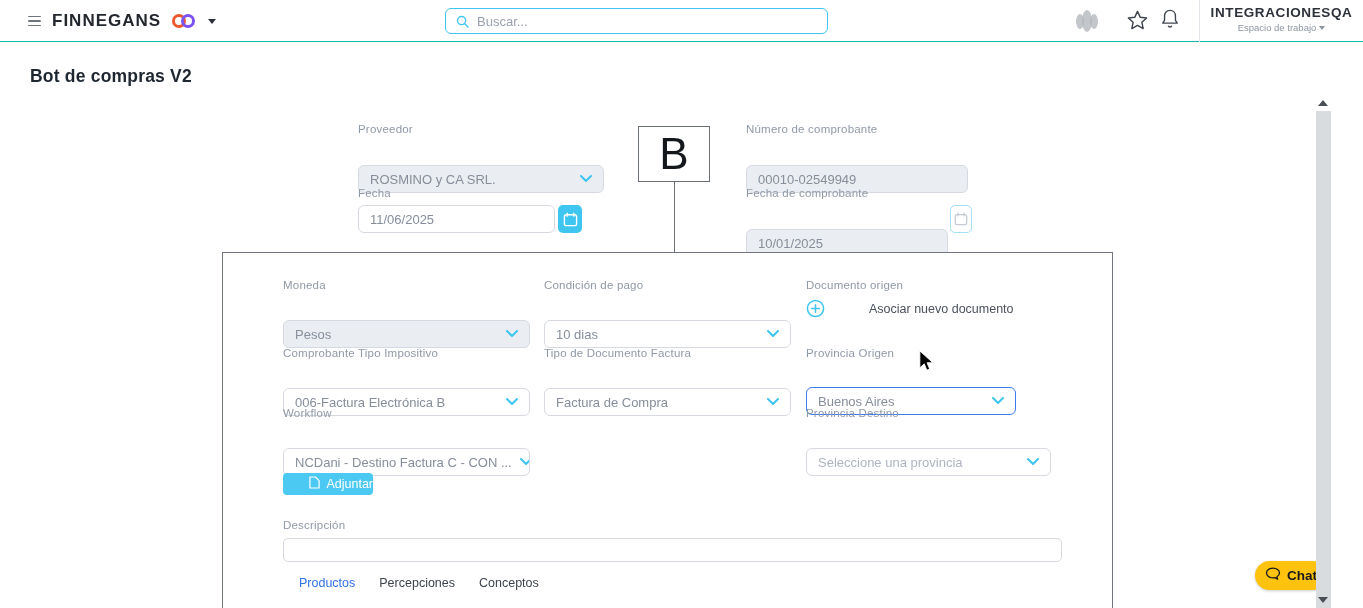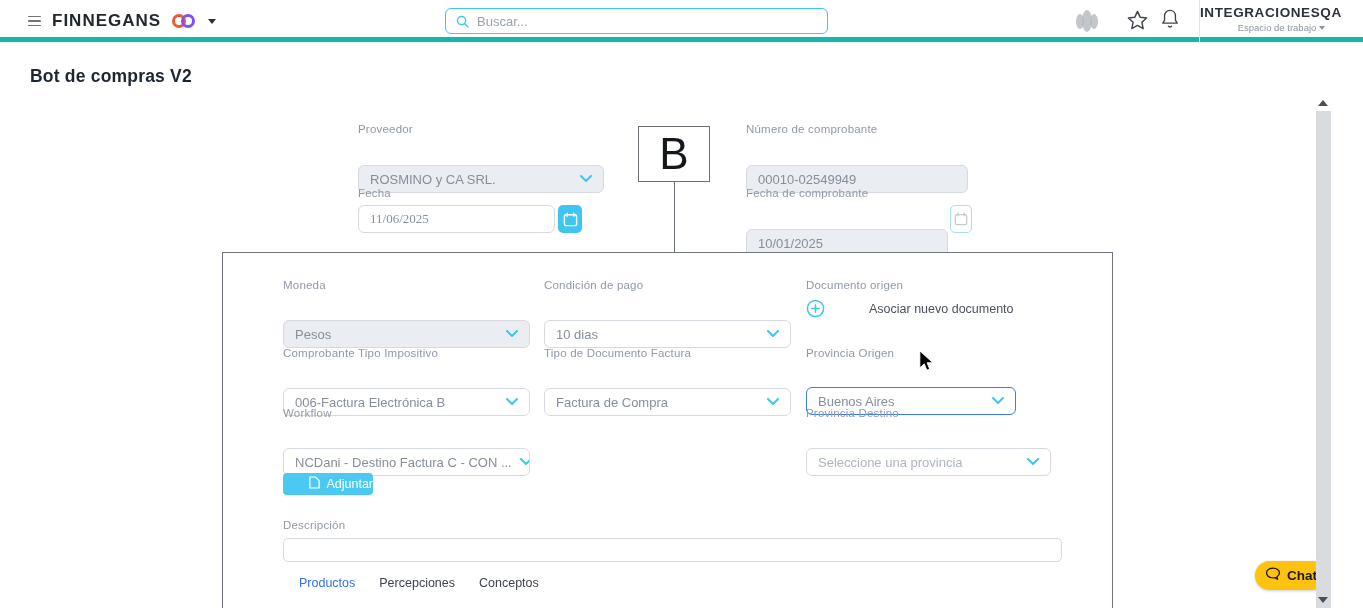--- a/index.html
+++ b/index.html
@@ -6,55 +6,55 @@
     --accent:#3fc6f0;
     --tab-active:#2e72e8;
     --chat:#ffc20e;
   }
   *{margin:0;padding:0;box-sizing:border-box;}
   html,body{background:#fff;}
   body{font-family:"Liberation Sans","DejaVu Sans",sans-serif;color:#2a2f38;}
   .app{position:relative;width:1363px;height:608px;background:#fff;overflow:hidden;}
 
   
-  .header{position:absolute;left:0;top:0;width:1363px;height:42px;background:#fff;border-bottom:5px solid #14b8a6;z-index:5;}
+  .header{position:absolute;left:0;top:0;width:1363px;height:42px;background:#fff;border-bottom:1px solid #14b8a6;z-index:5;}
   .header-left{position:absolute;left:26px;top:0;height:42px;display:flex;align-items:center;gap:9px;}
   .hamburger{display:inline-flex;flex-direction:column;gap:3px;cursor:pointer;padding:2px;}
   .hamburger span{display:block;width:13px;height:1.6px;background:#70757d;border-radius:1px;}
   .brand-text{font-size:17px;font-weight:800;letter-spacing:1px;color:#23272e;}
   .logo{display:inline-flex;align-items:center;margin-left:2px;}
   .ring{width:14px;height:14px;border-radius:50%;border:3.4px solid #ee5a2e;}
   .ring.purple{border-color:#7d53f0;margin-left:-5px;}
   .caret-down{width:0;height:0;border-left:4px solid transparent;border-right:4px solid transparent;border-top:5px solid #2c3038;display:inline-block;margin-left:4px;}
   .search-box{position:absolute;left:445px;top:8px;width:383px;height:26px;border:1px solid var(--accent);border-radius:6px;display:flex;align-items:center;gap:8px;padding:0 10px;background:#fff;}
   .search-box .mag{color:var(--accent);display:inline-flex;}
   .search-box input{border:none;outline:none;flex:1;font-size:13px;color:#4a515c;font-family:inherit;background:transparent;}
   .search-box input::placeholder{color:#9aa2ae;}
   .hdr-ic{position:absolute;display:inline-flex;align-items:center;justify-content:center;cursor:pointer;}
   .blob{display:flex;align-items:center;}
   .blob i{display:block;background:#b4b8bd;border-radius:50%;opacity:.8;}
   .blob i:nth-child(1){width:8px;height:15px;}
   .blob i:nth-child(2){width:10px;height:22px;margin-left:-2px;}
   .blob i:nth-child(3){width:8px;height:15px;margin-left:-2px;}
   .hdr-divider{position:absolute;left:1199px;top:0;width:1px;height:42px;background:#e2e5e9;}
-  .workspace{position:absolute;left:1200px;top:5px;width:163px;text-align:left;cursor:pointer;}
+  .workspace{position:absolute;left:1200px;top:5px;width:163px;text-align:center;cursor:pointer;}
   .ws-name{font-size:13.5px;font-weight:600;letter-spacing:.6px;color:#2c313a;}
   .ws-sub{font-size:9.5px;color:#8d95a1;margin-top:2px;display:flex;align-items:center;justify-content:center;gap:3px;}
   .tiny-caret{width:0;height:0;border-left:3px solid transparent;border-right:3px solid transparent;border-top:4px solid #8d95a1;display:inline-block;}
 
   
   .page-title{position:absolute;left:30px;top:66px;font-size:17.5px;font-weight:600;color:#1e2630;letter-spacing:.2px;}
 
   
   .lbl{position:absolute;font-size:11.5px;color:#9099a6;letter-spacing:.2px;white-space:nowrap;}
   .ctrl{position:absolute;height:28px;border:1px solid #d6dae0;border-radius:6px;background:#fff;display:flex;align-items:center;justify-content:space-between;padding:0 11px;font-size:13px;color:#868e9b;white-space:nowrap;overflow:hidden;cursor:pointer;margin-top:24px;}
   .ctrl.gray{background:#eaedf1;cursor:default;}
   .ctrl.focused{border:1.5px solid #3b7df0;}
   .ctrl .chev{color:var(--accent);display:inline-flex;flex:none;margin-left:8px;}
-  .ctrl-input{position:absolute;height:28px;border:1px solid #d6dae0;border-radius:6px;background:#fff;padding:0 11px;font-size:13px;color:#868e9b;font-family:Liberation Serif, serif;outline:none;}
+  .ctrl-input{position:absolute;height:28px;border:1px solid #d6dae0;border-radius:6px;background:#fff;padding:0 11px;font-size:13px;color:#868e9b;font-family:Liberation Sans, sans-serif;outline:none;}
   .cal-btn{position:absolute;width:24px;height:28px;border-radius:5px;display:flex;align-items:center;justify-content:center;cursor:pointer;}
   .cal-btn.active{background:var(--accent);border:none;}
   .cal-btn.disabled{background:#fff;border:1px solid #a5e0f6;cursor:default;}
 
   
   .b-box{position:absolute;left:638px;top:126px;width:72px;height:56px;border:1px solid #6b7077;background:#fff;display:flex;align-items:center;justify-content:center;font-size:44px;font-weight:300;color:#14171c;line-height:1;}
   .connector{position:absolute;left:674px;top:182px;width:1px;height:70px;background:#6b7077;}
 
   
   .panel{position:absolute;left:222px;top:252px;width:891px;height:380px;border:1px solid #70757d;background:#fff;}

